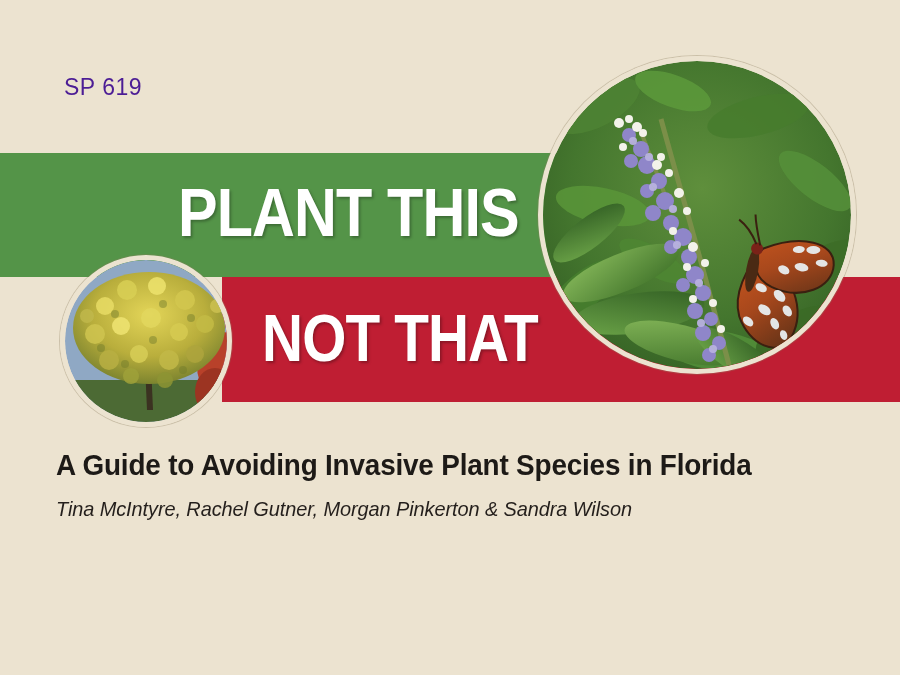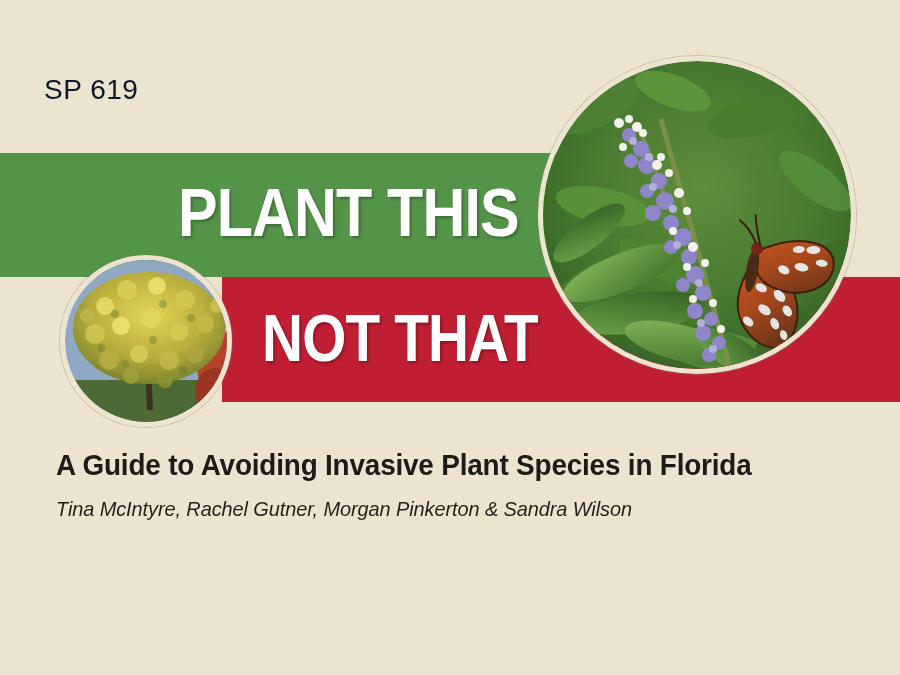--- a/index.html
+++ b/index.html
@@ -16,27 +16,27 @@
     position: relative;
     width: 900px;
     height: 675px;
     overflow: hidden;
     background: #ece3d0;
   }
 
   
   .pubnum {
     position: absolute;
-    left: 44px;
+    left: 64px;
     top: 74px;
     font-family: "Liberation Sans", sans-serif;
-    font-size: 28px;
+    font-size: 23px;
     font-weight: 400;
     letter-spacing: 0.5px;
-    color: #0f172a;
+    color: #4c1d95;
     white-space: nowrap;
   }
 
   
   .bar {
     position: absolute;
   }
   .bar-green {
     left: 0;
     top: 153px;

